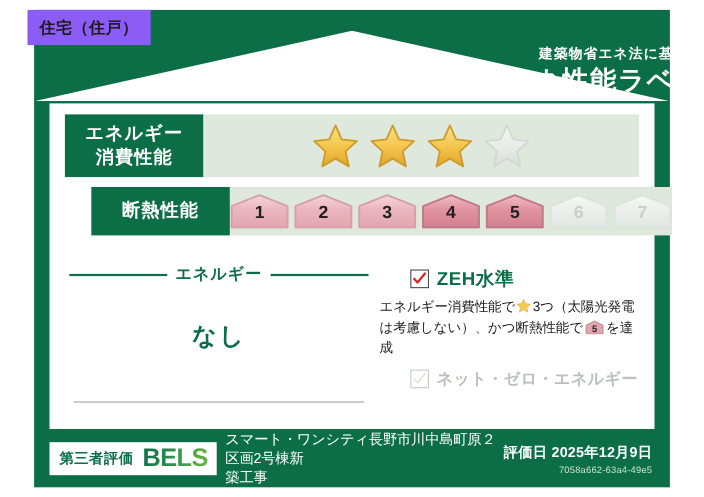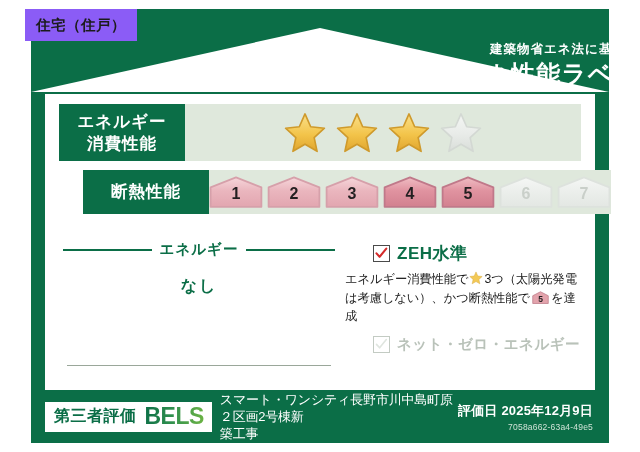--- a/index.html
+++ b/index.html
@@ -118,22 +118,22 @@
     position: absolute; left: 18px; top: 146px;
     width: 272px; height: 134px;
   }
   .cost-head {
     display: flex; align-items: center; gap: 8px;
     color: #0b6e47; font-weight: bold; font-size: 14.5px;
     letter-spacing: 1px;
   }
   .cost-head .rule { flex: 1 1 auto; height: 2px; background: #0b6e47; }
   #cost-value {
-    margin-top: 17px; text-align: center;
-    color: #0b6e47; font-weight: bold; font-size: 16px;
+    margin-top: 32px; text-align: center;
+    color: #0b6e47; font-weight: bold; font-size: 22px;
     letter-spacing: 2px;
   }
   #cost-bottom-rule {
     position: absolute; left: 4px; bottom: 8px;
     width: 264px; height: 1.5px; background: #9aa79a;
   }
 
   
   #zeh-block {
     position: absolute; left: 300px; top: 148px;
@@ -177,21 +177,21 @@
     width: 550px; height: 45px;
     display: flex; align-items: center;
     z-index: 5;
   }
   #bels-pill {
     background: #ffffff; height: 30px;
     display: flex; align-items: center; gap: 8px;
     padding: 0 8px 0 9px; flex: 0 0 auto;
   }
   #bels-jp {
-    color: #0b6e47; font-weight: bold; font-size: 16px; letter-spacing: 0.5px;
+    color: #0b6e47; font-weight: bold; font-size: 13px; letter-spacing: 0.5px;
   }
   #bels-en {
     font-weight: bold; font-size: 23px; letter-spacing: -0.5px;
     background: linear-gradient(100deg, #0b6e47 0%, #2f8f4e 45%, #6fb544 100%);
     -webkit-background-clip: text; background-clip: text;
     -webkit-text-fill-color: transparent; color: #2f8f4e;
   }
   #project-name {
     color: #ffffff; font-size: 13px; line-height: 1.32;
     margin-left: 8px; flex: 1 1 auto; letter-spacing: -0.2px;

